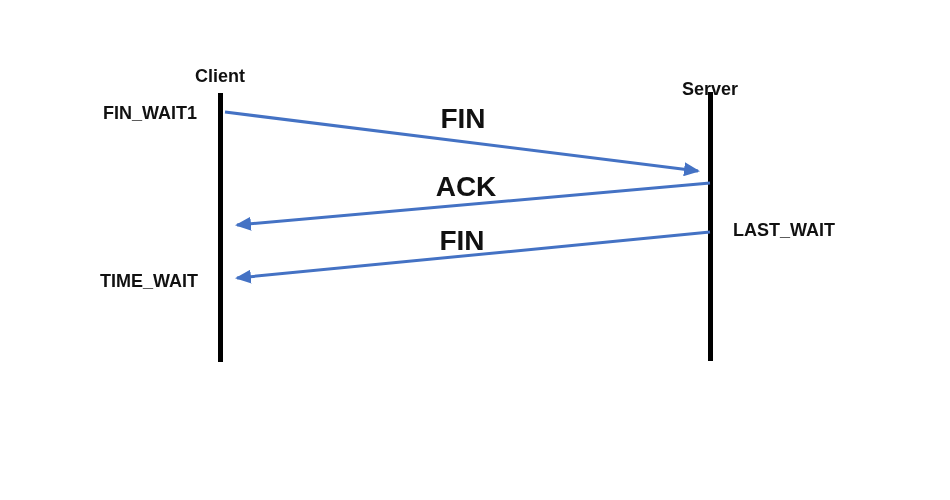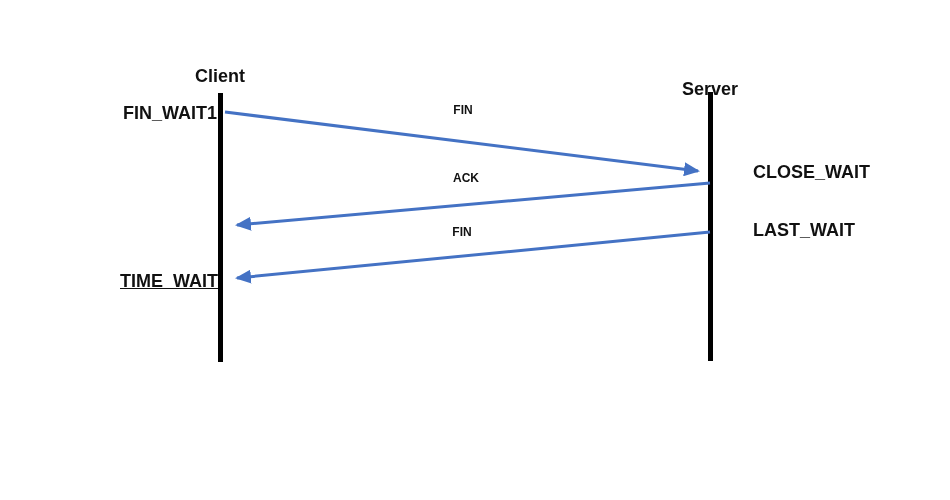--- a/index.html
+++ b/index.html
@@ -34,31 +34,30 @@
   }
   #client-label { left: 160px; top: 66px; }
   #server-label { left: 650px; top: 68px; margin-top: 11px; }
 
   .state-label {
     position: absolute;
     font-size: 18px;
     font-weight: 700;
     color: var(--text-color, #111111);
     white-space: nowrap;
-    margin-left: 20px;
   }
   #state-fin-wait1 { left: 103px; top: 103px; }
   #state-fin-wait2 { left: 100px; top: 215px; }
-  #state-time-wait { left: 100px; top: 271px; text-decoration: underline; }
+  #state-time-wait { left: 100px; top: 271px; }
   #state-close-wait { left: 733px; top: 162px; }
   #state-last-wait  { left: 733px; top: 220px; }
 
   .message-label {
     position: absolute;
-    font-size: 12px;
+    font-size: 28px;
     font-weight: 700;
     color: var(--text-color, #111111);
     white-space: nowrap;
     transform: translateX(-50%);
   }
   #msg-label-0 { left: 463px; top: 103px; }
   #msg-label-1 { left: 466px; top: 171px; }
   #msg-label-2 { left: 462px; top: 225px; }
 
   #arrow-layer {
@@ -98,16 +97,15 @@
     <line class="arrow-line" x1="710" y1="232" x2="237" y2="278" marker-end="url(#arrowhead)"></line>
   </svg>
 
   <div class="message-label" id="msg-label-0">FIN</div>
   <div class="message-label" id="msg-label-1">ACK</div>
   <div class="message-label" id="msg-label-2">FIN</div>
 
   <div class="state-label" id="state-fin-wait1">FIN_WAIT1</div>
   <div class="state-label" id="state-time-wait">TIME_WAIT</div>
 
-  <div class="state-label" id="state-close-wait">CLOSE_WAIT</div>
   <div class="state-label" id="state-last-wait">LAST_WAIT</div>
 
 </div>
 
 </body></html>

